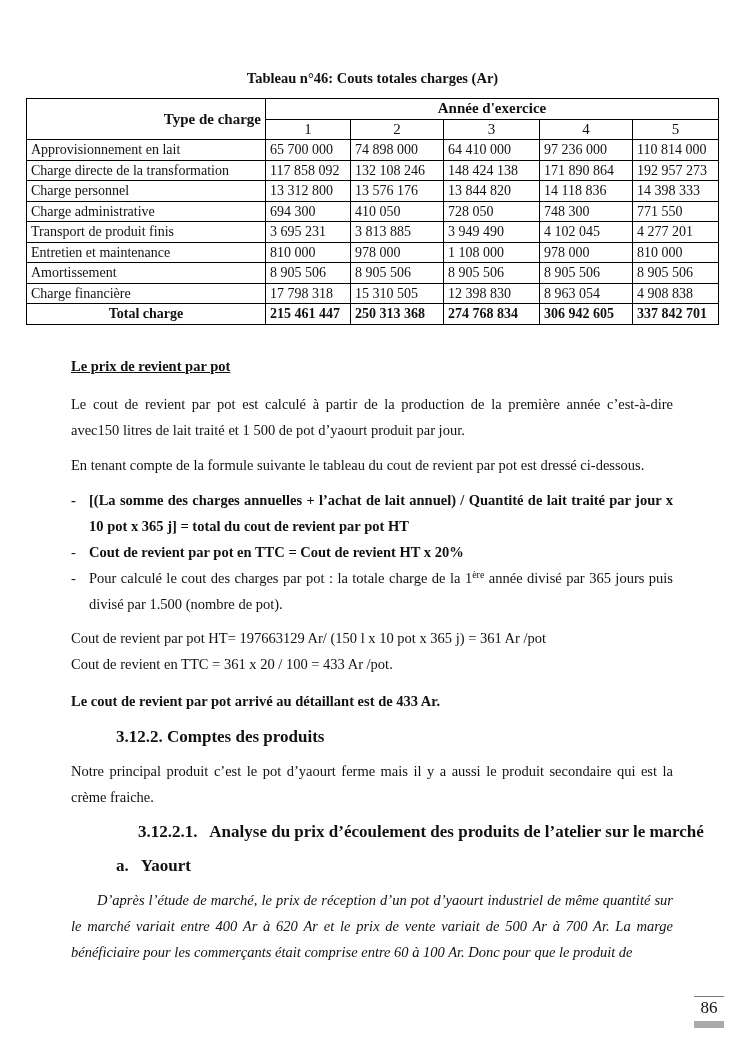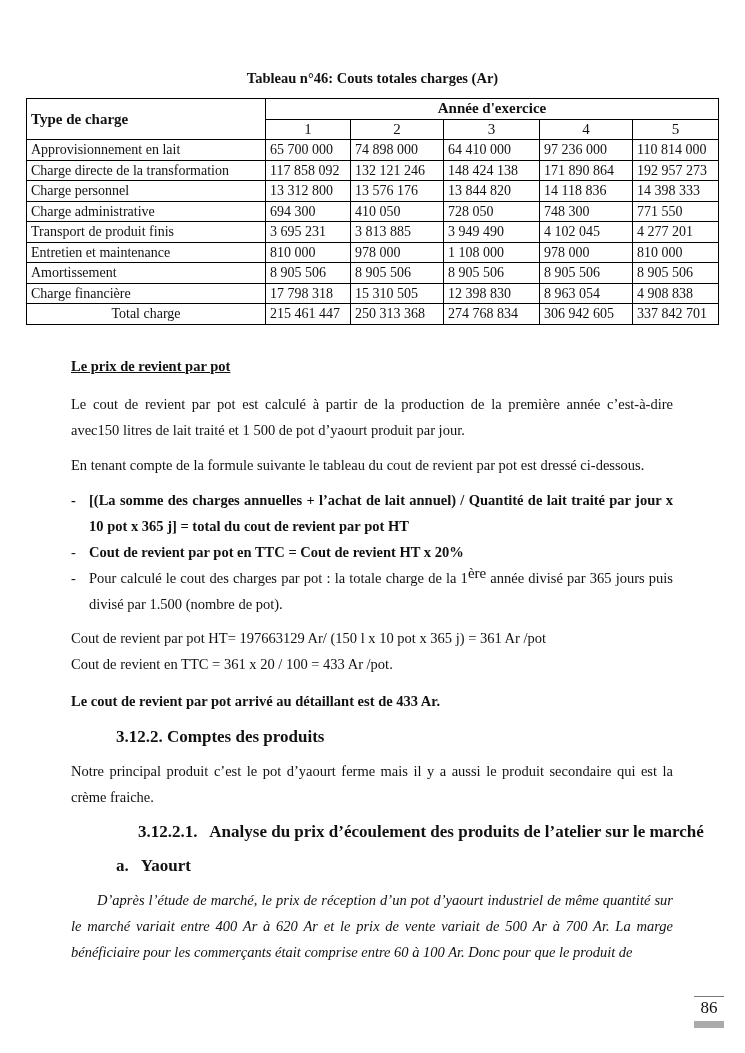--- a/index.html
+++ b/index.html
@@ -13,34 +13,34 @@
     font-weight: bold; font-size: 14.5px;
   }
   table.charges {
     position: absolute; left: 26px; top: 98px; width: 692px;
     border-collapse: collapse; font-size: 14px; table-layout: fixed;
   }
   table.charges td, table.charges th {
     border: 1px solid #000; padding: 0 4px; height: 19.5px; line-height: 19px;
     white-space: nowrap; font-weight: normal;
   }
-  table.charges th.hdr-type { font-weight: bold; font-size: 15px; text-align: left; }
+  table.charges th.hdr-type { font-weight: bold; font-size: 15px; text-align: right; }
   table.charges th.hdr-year { font-weight: bold; font-size: 15px; text-align: center; }
   table.charges th.yr { text-align: center; font-size: 15px; }
   table.charges td.num { padding-right: 3px; }
-  table.charges tr.total td { font-weight: normal; }
+  table.charges tr.total td { font-weight: bold; }
   table.charges tr.total td.label { text-align: center; }
 
   .txt { left: 71px; width: 602px; font-size: 14.5px; line-height: 26px; text-align: justify; }
   .h-under { font-weight: bold; text-decoration: underline; font-size: 14.5px; }
   .bold { font-weight: bold; }
   .bullet { position: absolute; left: 71px; width: 602px; font-size: 14.5px; line-height: 26px; }
   .bullet .dash { position: absolute; left: 0; top: 0; }
   .bullet .btext { display: block; margin-left: 18px; text-align: justify; }
-  sup { font-size: 15px; vertical-align: 5px; line-height: 0; margin-top: 8px; }
+  sup { font-size: 10px; vertical-align: 5px; line-height: 0; margin-top: 8px; }
   .sec { font-weight: bold; font-size: 17px; }
   .page-num-line { left: 694px; top: 996px; width: 30px; height: 1px; background: #777; }
   .page-num { left: 694px; top: 998px; width: 30px; text-align: center; font-size: 17px; }
   .page-num-bar { left: 694px; top: 1021px; width: 30px; height: 7px; background: #aaa; }
 </style>
 </head>
 <body>
 
 <div class="abs table-title">Tableau n°46: Couts totales charges (Ar)</div>
 
@@ -71,21 +71,21 @@
         <td>Approvisionnement en lait</td>
         <td class="num">65 700 000</td>
         <td class="num">74 898 000</td>
         <td class="num">64 410 000</td>
         <td class="num">97 236 000</td>
         <td class="num">110 814 000</td>
       </tr>
       <tr>
         <td>Charge directe de la transformation</td>
         <td class="num">117 858 092</td>
-        <td class="num">132 121 246</td>
+        <td class="num">132 108 246</td>
         <td class="num">148 424 138</td>
         <td class="num">171 890 864</td>
         <td class="num">192 957 273</td>
       </tr>
       <tr>
         <td>Charge personnel</td>
         <td class="num">13 312 800</td>
         <td class="num">13 576 176</td>
         <td class="num">13 844 820</td>
         <td class="num">14 118 836</td>

